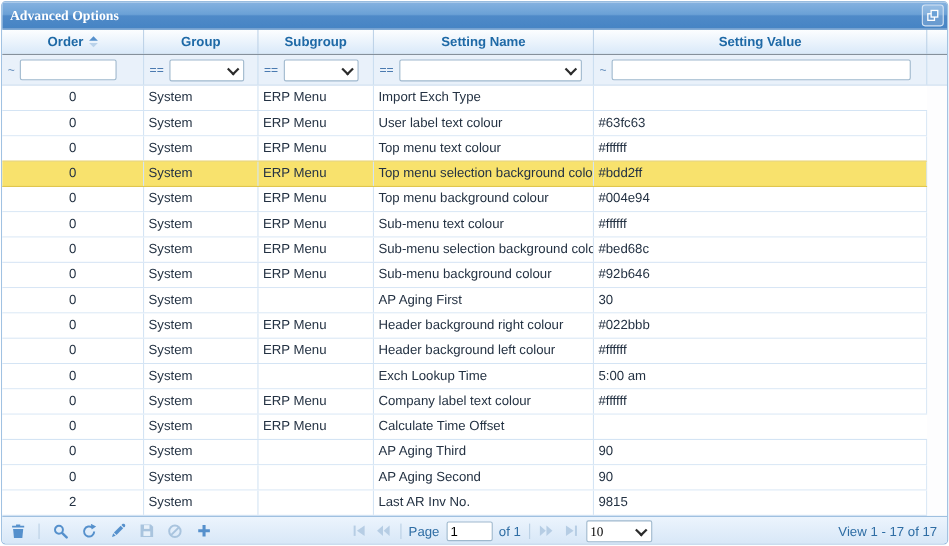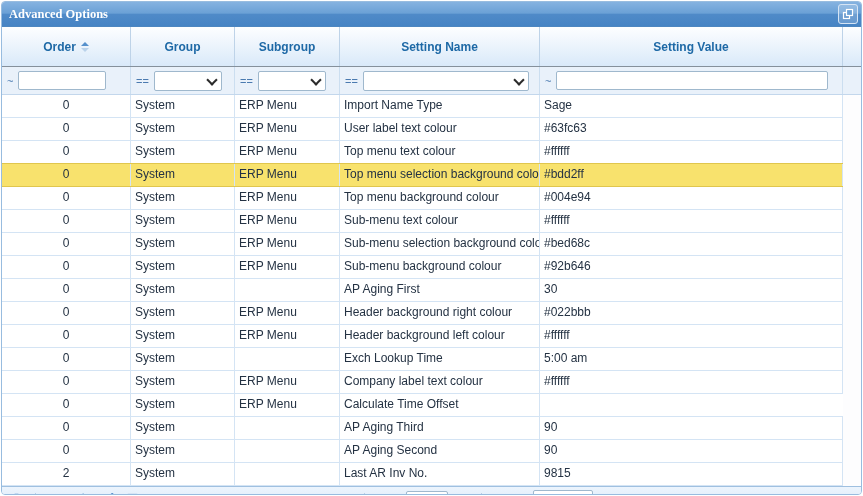--- a/index.html
+++ b/index.html
@@ -17,21 +17,21 @@
                 display:flex; align-items:center; justify-content:center; cursor:pointer; }
 
   
   .w-order    { width:129px; }
   .w-group    { width:104px; }
   .w-subgroup { width:105px; }
   .w-name     { width:200px; }
   .w-value    { width:303px; }
 
   
-  .header-row { display:flex; height:40px; box-sizing:border-box;
+  .header-row { display:flex; height:23px; box-sizing:border-box;
                 background:linear-gradient(#fdfeff,#d9e9f9);
                 border-bottom:1px solid #85909b; }
   .hcell { box-sizing:border-box; border-right:1px solid #bed3e8; display:flex; align-items:center;
            justify-content:center; color:#1e69a6; font-weight:bold; font-size:12px; cursor:pointer; }
   .h-spacer { flex:1; }
   .sort-icons { display:inline-flex; flex-direction:column; margin-left:5px; }
   .sort-up { width:0; height:0; border-left:4px solid transparent; border-right:4px solid transparent;
              border-bottom:4px solid #5590cc; margin-bottom:2px; }
   .sort-down { width:0; height:0; border-left:4px solid transparent; border-right:4px solid transparent;
                border-top:4px solid #b9d2ea; }
@@ -148,22 +148,21 @@
     </div>
     <div class="f-spacer"></div>
   </div>
 
   <div class="body-wrap">
     <div class="rows-col">
         <div class="brow">
       <div class="bcell w-order">0</div>
       <div class="bcell w-group">System</div>
       <div class="bcell w-subgroup">ERP Menu</div>
-      <div class="bcell w-name">Import Name Type</div>
-      <div class="bcell w-value">Sage</div>
+      <div class="bcell w-name">Import Exch Type</div>
     </div>
         <div class="brow">
       <div class="bcell w-order">0</div>
       <div class="bcell w-group">System</div>
       <div class="bcell w-subgroup">ERP Menu</div>
       <div class="bcell w-name">User label text colour</div>
       <div class="bcell w-value">#63fc63</div>
     </div>
         <div class="brow pre-selected">
       <div class="bcell w-order">0</div>

